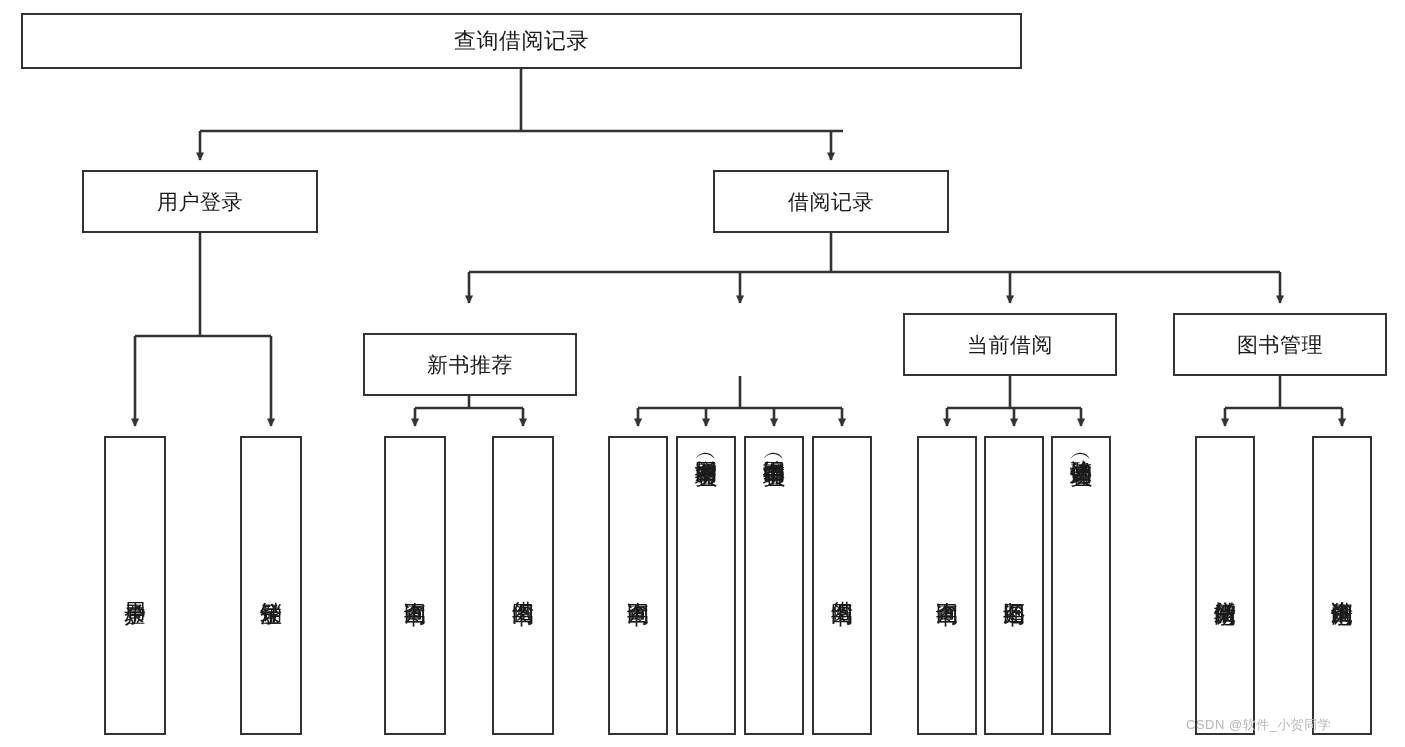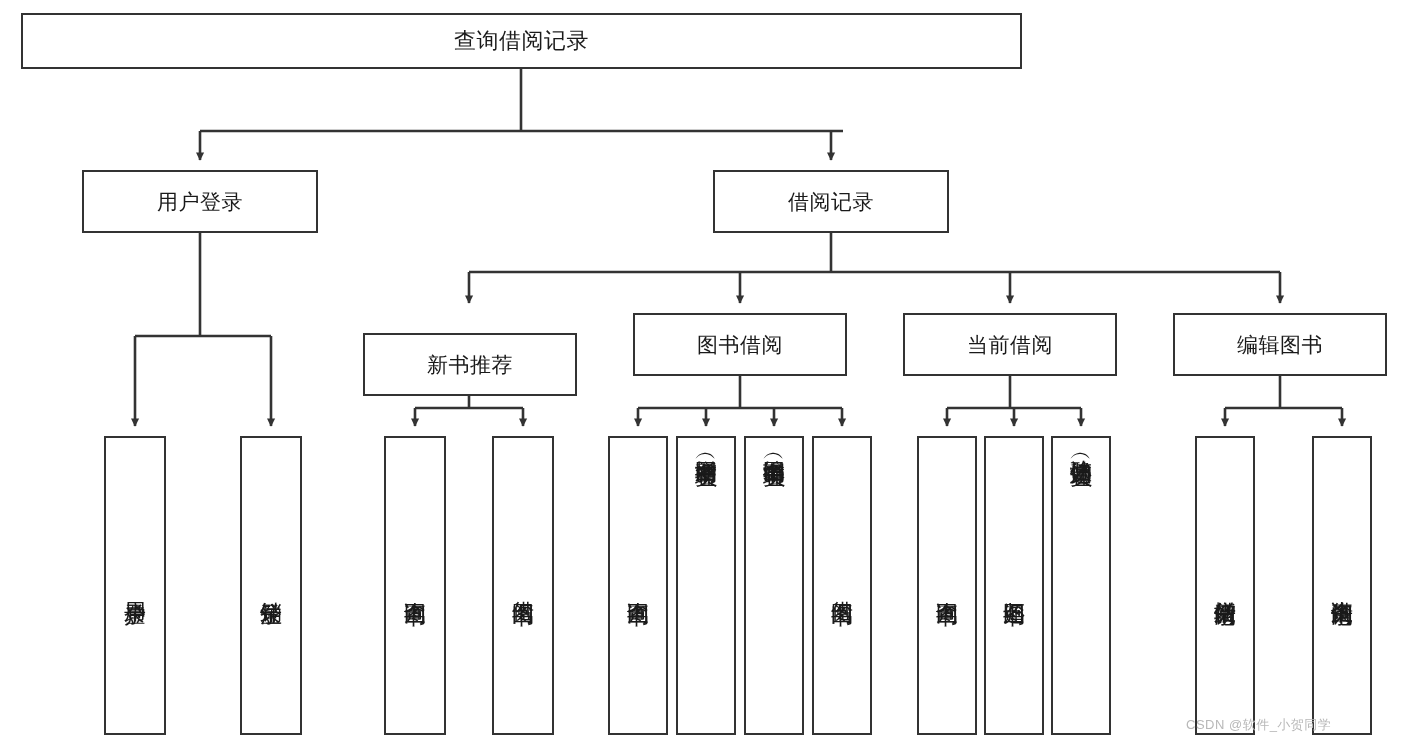--- a/index.html
+++ b/index.html
@@ -137,28 +137,25 @@
   <div class="node-box" style="left:82px; top:170px; width:236px; height:63px;">
     <span class="node-label-h">用户登录</span>
   </div>
   <div class="node-box" style="left:713px; top:170px; width:236px; height:63px;">
     <span class="node-label-h">借阅记录</span>
   </div>
 
   <div class="node-box" style="left:363px; top:313px; width:214px; height:63px;margin-top:20px;">
     <span class="node-label-h">新书推荐</span>
   </div>
-  <div class="node-box" style="left:633px; top:313px; width:214px; height:63px;">
-    <span class="node-label-h">图书借阅</span>
-  </div>
   <div class="node-box" style="left:903px; top:313px; width:214px; height:63px;">
     <span class="node-label-h">当前借阅</span>
   </div>
   <div class="node-box" style="left:1173px; top:313px; width:214px; height:63px;">
-    <span class="node-label-h">编辑图书</span>
+    <span class="node-label-h">图书管理</span>
   </div>
 
   <div class="node-box leaf" style="left:104px; top:436px; width:62px; height:299px;">
     <span class="node-label-v">用户登录</span>
   </div>
   <div class="node-box leaf" style="left:240px; top:436px; width:62px; height:299px;">
     <span class="node-label-v">注销登录</span>
   </div>
 
   <div class="node-box leaf" style="left:384px; top:436px; width:62px; height:299px;">

